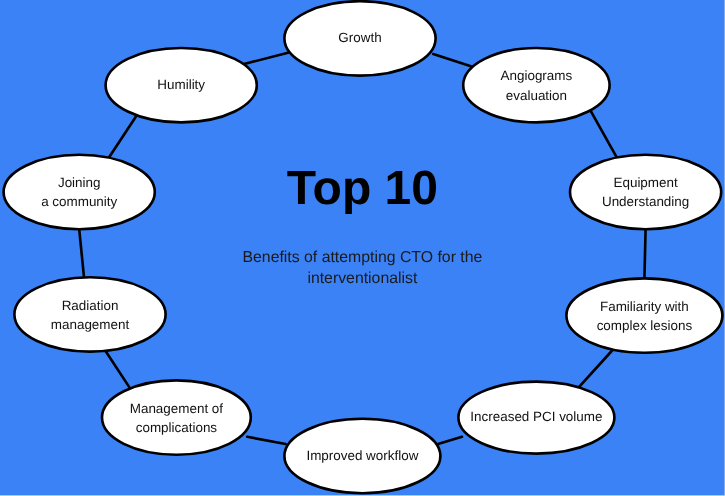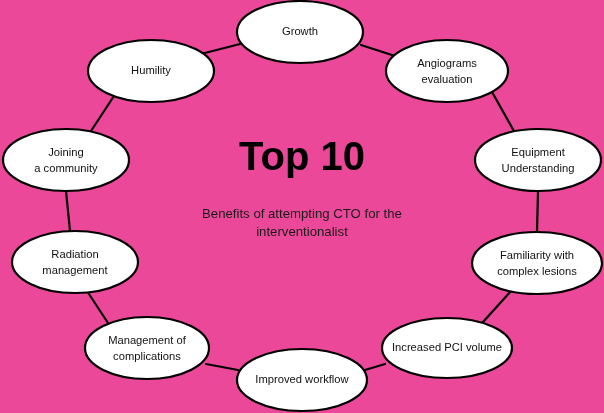--- a/index.html
+++ b/index.html
@@ -4,21 +4,21 @@
 <style>
   html, body {
     margin: 0;
     padding: 0;
     background: #ffffff;
   }
   #canvas {
     position: relative;
     width: 604px;
     height: 413px;
-    background: #ec4899;
+    background: #3b82f6;
     overflow: hidden;
     font-family: "Liberation Sans", sans-serif;
   }
   #diagram-svg {
     position: absolute;
     left: 0;
     top: 0;
     width: 604px;
     height: 413px;
   }

